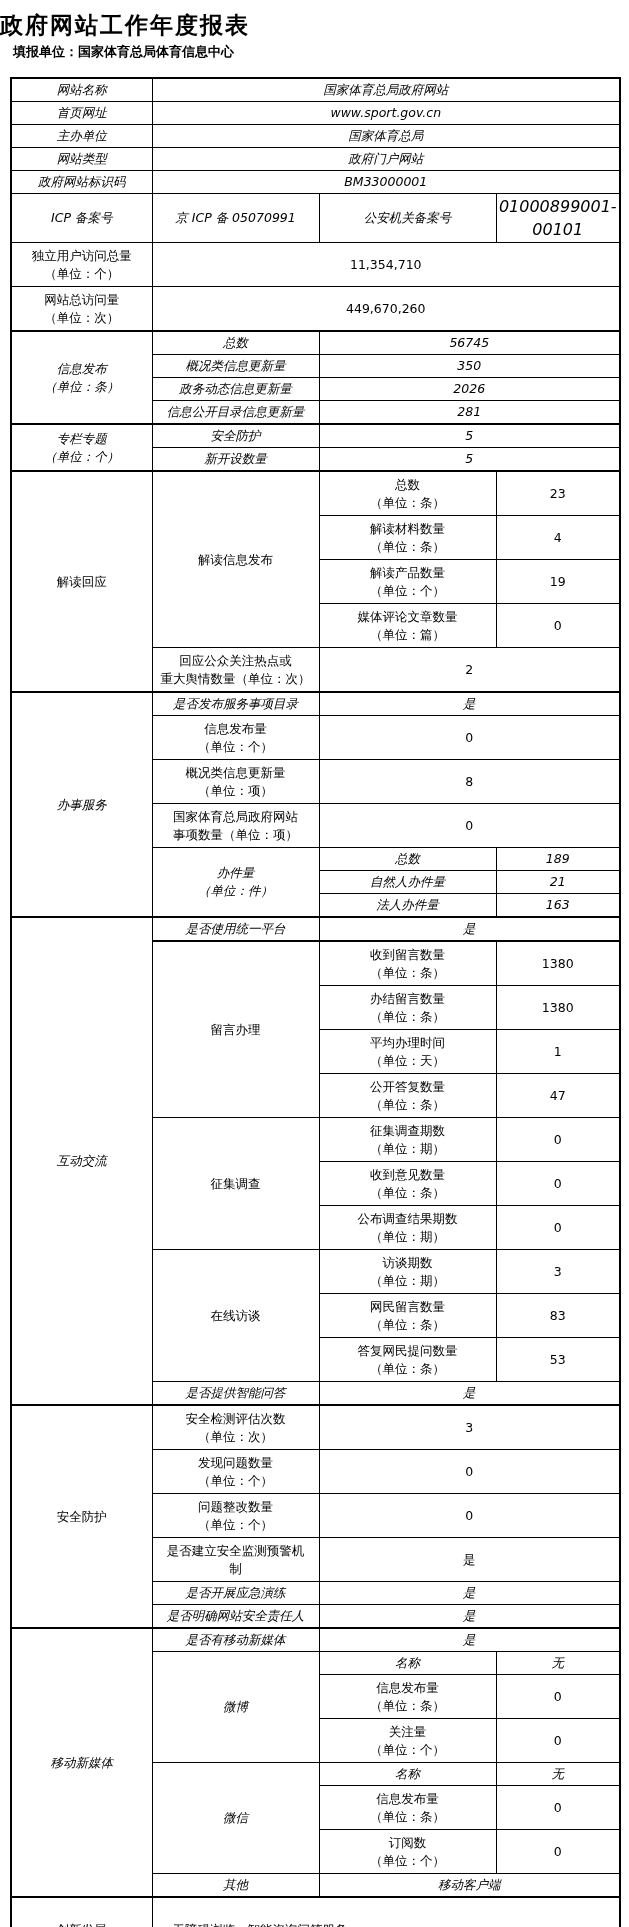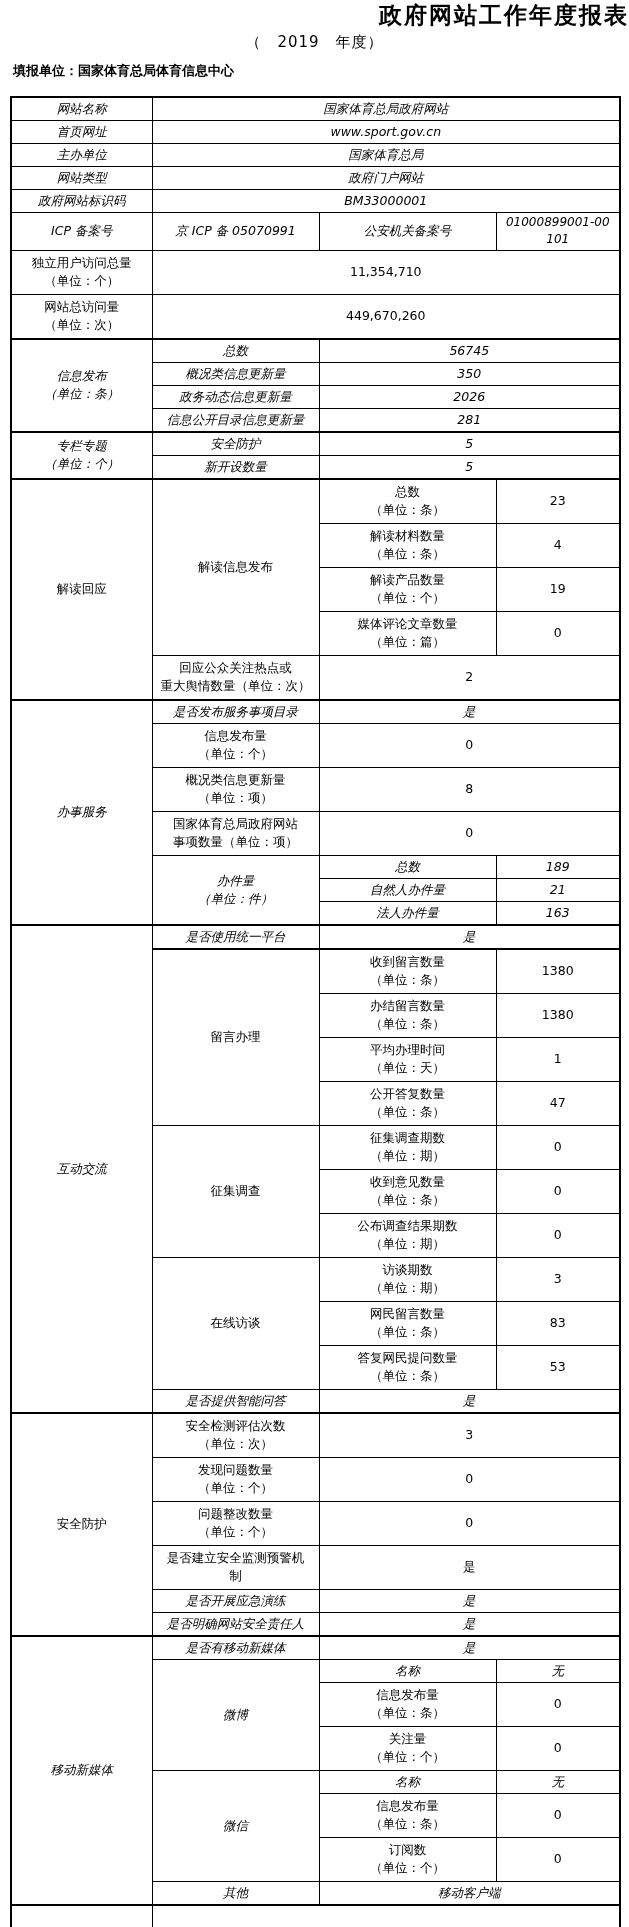--- a/index.html
+++ b/index.html
@@ -2,22 +2,22 @@
 <html><head>
 <meta charset="utf-8">
 <style>
   html,body { margin:0; padding:0; background:#fff; }
   body {
     width:629px; height:1927px; overflow:hidden;
     font-family:"DejaVu Sans","Liberation Sans",sans-serif;
     color:#000; -webkit-font-smoothing:none;
   }
   .page-title {
-    font-size:23px; font-weight:bold; text-align:right;
-    margin:0 0 2px 0; letter-spacing:2px;
+    font-size:23px; font-weight:bold; text-align:left;
+    margin:10px 0 2px 0; letter-spacing:2px;
   }
   .year-line { text-align:center; font-size:15px; margin:2px 0 10px 0; letter-spacing:1px; }
   .unit-line { font-size:13px; font-weight:bold; margin:0 0 16px 13px; }
   table.report {
     border-collapse:collapse; table-layout:fixed;
     margin-left:10px; width:609px;
     border:2px solid #000;
   }
   col.c1{width:141px} col.c2{width:167px} col.c3{width:177px} col.c4{width:124px}
   td {
@@ -27,29 +27,28 @@
     padding:1px 3px;
     white-space:pre-line;
     overflow:hidden;
     word-break:break-all;
   }
   tr.h22 > td { height:20px;font-style:italic; }
   tr.h44 > td { height:41px; }
   tr.h64 > td { height:62px; }
   tr.sec > td { border-top:2px solid #000; }
   td.left { text-align:left; padding-left:20px; }
-  td.num-sm { font-size:12px; padding:1px 8px; }
+  td.num-sm { font-size:16px; padding:1px 0; }
 </style>
 </head>
 <body>
 
 <div class="page">
 
   <div class="page-title">政府网站工作年度报表</div>
-  <div class="year-line">（　2019　年度）</div>
   <div class="unit-line">填报单位：国家体育总局体育信息中心</div>
 
   <table class="report">
     <colgroup>
         <col class="c1">
         <col class="c2">
         <col class="c3">
         <col class="c4">
       </colgroup>
     <tbody>

